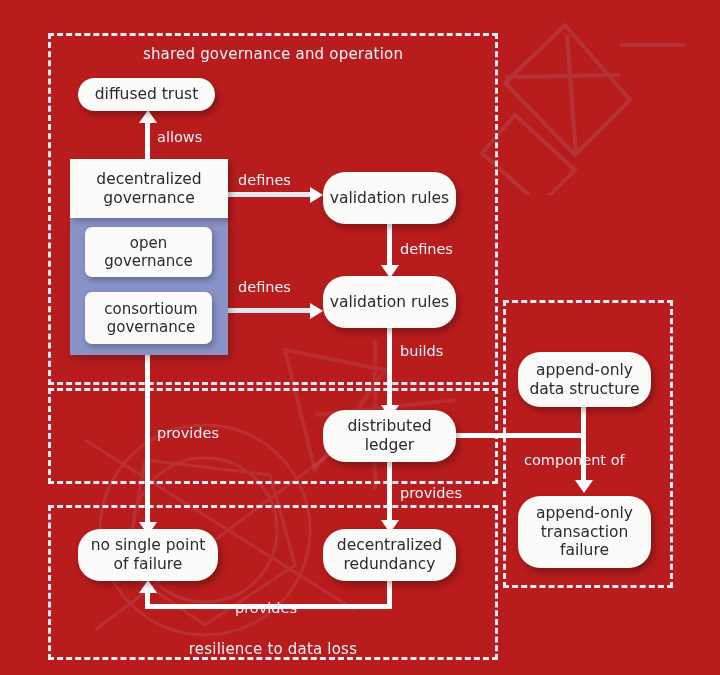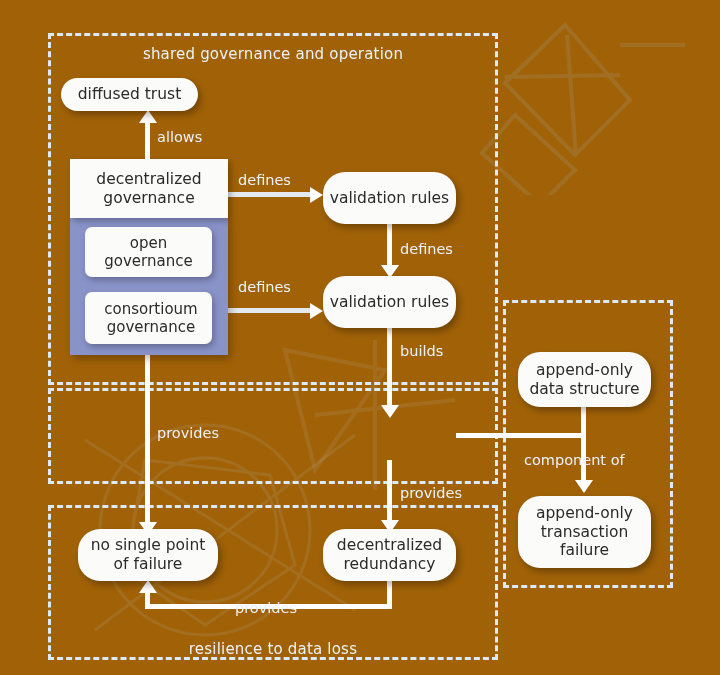--- a/index.html
+++ b/index.html
@@ -40,21 +40,21 @@
   .arw.down{border-left:9px solid transparent;border-right:9px solid transparent;
             border-top:13px solid #ffffff;}
   .arw.right{border-top:8px solid transparent;border-bottom:8px solid transparent;
              border-left:13px solid #ffffff;}
 
   .elbl{position:absolute;color:#eaf2fb;font-size:14.5px;white-space:nowrap;}
 </style>
 </head>
 <body>
 
-<div id="stage" style="background: #a16207;">
+<div id="stage" style="background: #b91c1c;">
 
   <div class="wm" style="left:470px;top:5px;">
     <svg width="250" height="190" viewBox="0 0 250 190">
       <g stroke="#9fc4e6" stroke-width="4" fill="none">
         <path d="M95 20 L160 95 L105 150 L35 78 Z"></path>
         <path d="M45 110 L105 165 L70 200 L12 148 Z"></path>
         <path d="M35 72 L150 70"></path>
         <path d="M97 30 L106 150"></path>
         <path d="M150 40 L215 40"></path>
       </g>
@@ -124,21 +124,21 @@
   <div class="ln v" style="left:145px;top:592px;height:14px;"></div>
   <div class="arw up" style="left:139px;top:580px;"></div>
   <div class="elbl" style="left:235px;top:600px;">provides</div>
 
   <div class="ln v" style="left:581px;top:406px;height:78px;"></div>
   <div class="arw down" style="left:575px;top:480px;"></div>
   <div class="elbl" style="left:524px;top:452px;">component of</div>
 
   <div class="ln h" style="left:456px;top:433px;width:128px;"></div>
 
-  <div class="node pill" style="left:61px;top:78px;width:137px;height:33px;">
+  <div class="node pill" style="left:78px;top:78px;width:137px;height:33px;">
     <span>diffused trust</span>
   </div>
 
   <div class="subgroup" style="left:70px;top:218px;width:158px;height:137px;"></div>
 
   <div class="node sharp" style="left:70px;top:159px;width:158px;height:59px;">
     <span>decentralized governance</span>
   </div>
 
   <div class="node inner" style="left:85px;top:227px;width:127px;height:50px;">
@@ -150,20 +150,23 @@
   </div>
 
   <div class="node" style="left:323px;top:172px;width:133px;height:52px;">
     <span>validation rules</span>
   </div>
 
   <div class="node" style="left:323px;top:276px;width:133px;height:52px;">
     <span>validation rules</span>
   </div>
 
+  <div class="node" style="left:323px;top:410px;width:133px;height:52px;">
+    <span>distributed ledger</span>
+  </div>
 
   <div class="node" style="left:518px;top:352px;width:133px;height:55px;">
     <span>append-only data structure</span>
   </div>
 
   <div class="node" style="left:518px;top:496px;width:133px;height:72px;">
     <span>append-only transaction failure</span>
   </div>
 
   <div class="node" style="left:323px;top:529px;width:133px;height:52px;">

